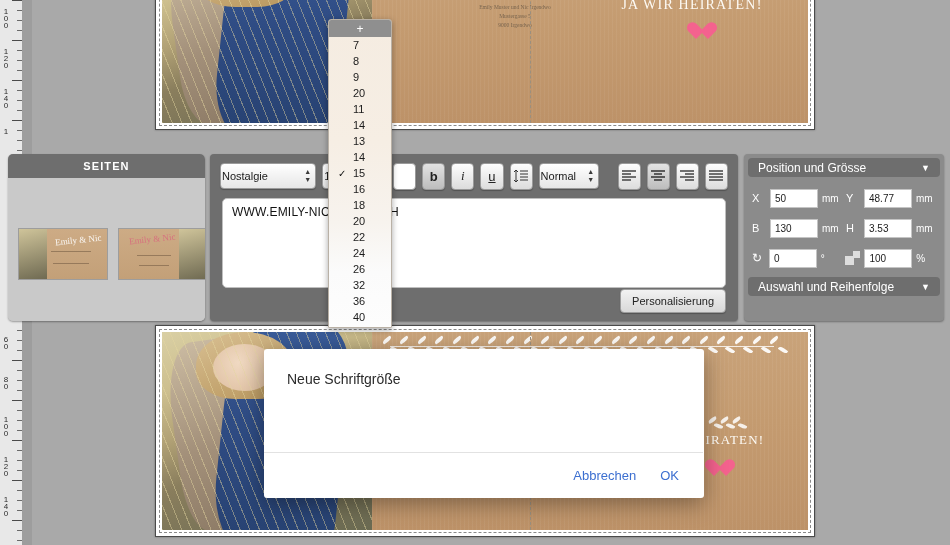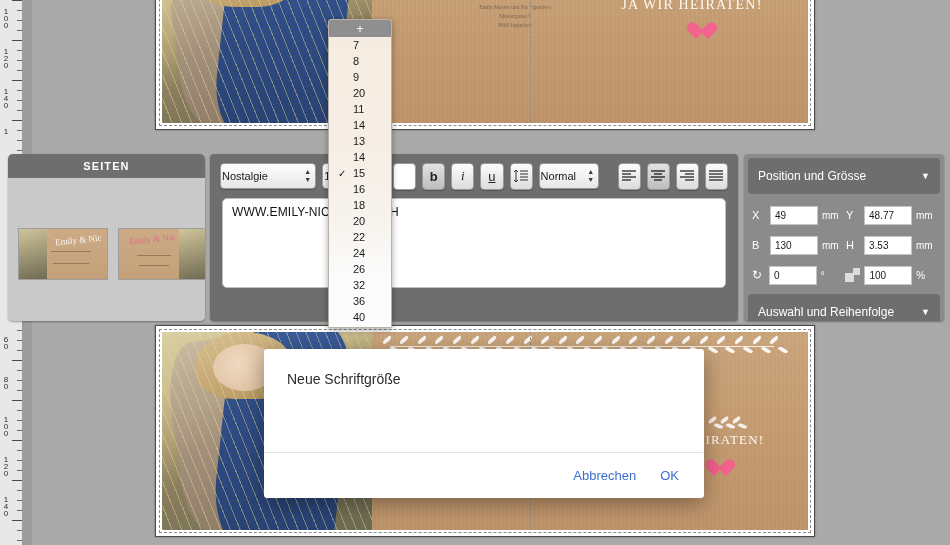--- a/index.html
+++ b/index.html
@@ -102,21 +102,21 @@
   .swatch{width:26px;height:25px;border-radius:4px;border:1px solid #9a9a9a;background:#fff;box-shadow:0 1px 1px rgba(0,0,0,.25);}
   .gap{width:8px;}
   .txtarea{position:absolute;left:12px;top:44px;right:12px;height:90px;background:#fff;border-radius:5px;
     border:1px solid #bfbfbf;padding:6px 9px;font-size:12px;color:#111;box-sizing:border-box;letter-spacing:.2px;}
   .pers{position:absolute;right:12px;bottom:8px;height:22px;padding:0 11px;border-radius:4px;
     background:linear-gradient(180deg,#f2f2f2,#d8d8d8);border:1px solid #9c9c9c;font-size:11px;color:#222;
     display:flex;align-items:center;box-shadow:0 1px 1px rgba(0,0,0,.25);}
 
   
   .rt-panel{left:744px;top:6px;width:200px;height:167px;background:#8b8b8b;border-radius:4px;}
-  .acc-hd{height:36px;background:#6e6e6e;border-radius:4px;margin:4px;display:flex;align-items:center;
+  .acc-hd{height:19px;background:#6e6e6e;border-radius:4px;margin:4px;display:flex;align-items:center;
     padding:0 10px;color:#fff;font-size:12px;}
   .acc-hd .chev{margin-left:auto;font-size:9px;}
   .fields{padding:2px 8px 0 8px;}
   .frow{display:flex;align-items:center;height:30px;gap:4px;}
   .flbl{width:14px;font-size:11px;color:#fff;text-align:left;}
   .finp{width:48px;height:19px;background:#fff;border:1px solid #c4c4c4;font-size:10px;color:#1a1a1a;
     display:flex;align-items:center;padding:0 4px;box-sizing:border-box;}
   .funit{font-size:10px;color:#fff;width:20px;}
   .icn-rot{width:13px;color:#fff;font-size:12px;line-height:12px;}
   .icn-scale{width:16px;height:14px;position:relative;}
@@ -443,31 +443,32 @@
           </svg>
         </div>
         <div class="btn-ico">
           <svg width="16" height="12" viewBox="0 0 16 12">
             <path d="M1 1H15M1 4H15M1 7H15M1 10H15" stroke="#444" stroke-width="1.4"></path>
           </svg>
         </div>
       </div>
 
       <div class="txtarea">WWW.EMILY-NIC&nbsp;&nbsp;&nbsp;&nbsp;&nbsp;&nbsp;&nbsp;&nbsp;&nbsp;&nbsp;&nbsp;N.CH</div>
+      <div class="pers">Personalisierung</div>
     </div>
 
     <div class="panel rt-panel">
       <div class="acc-hd">
         <span>Position und Grösse</span>
         <span class="chev">▼</span>
       </div>
       <div class="fields">
         <div class="frow">
           <span class="flbl">X</span>
-          <span class="finp">49</span>
+          <span class="finp">50</span>
           <span class="funit">mm</span>
           <span class="flbl">Y</span>
           <span class="finp">48.77</span>
           <span class="funit">mm</span>
         </div>
         <div class="frow">
           <span class="flbl">B</span>
           <span class="finp">130</span>
           <span class="funit">mm</span>
           <span class="flbl">H</span>

